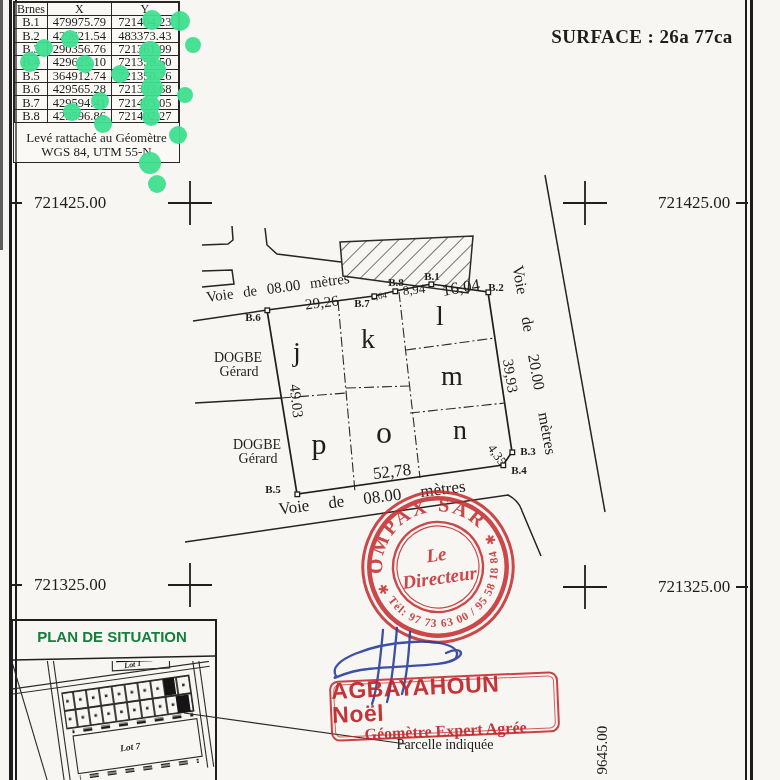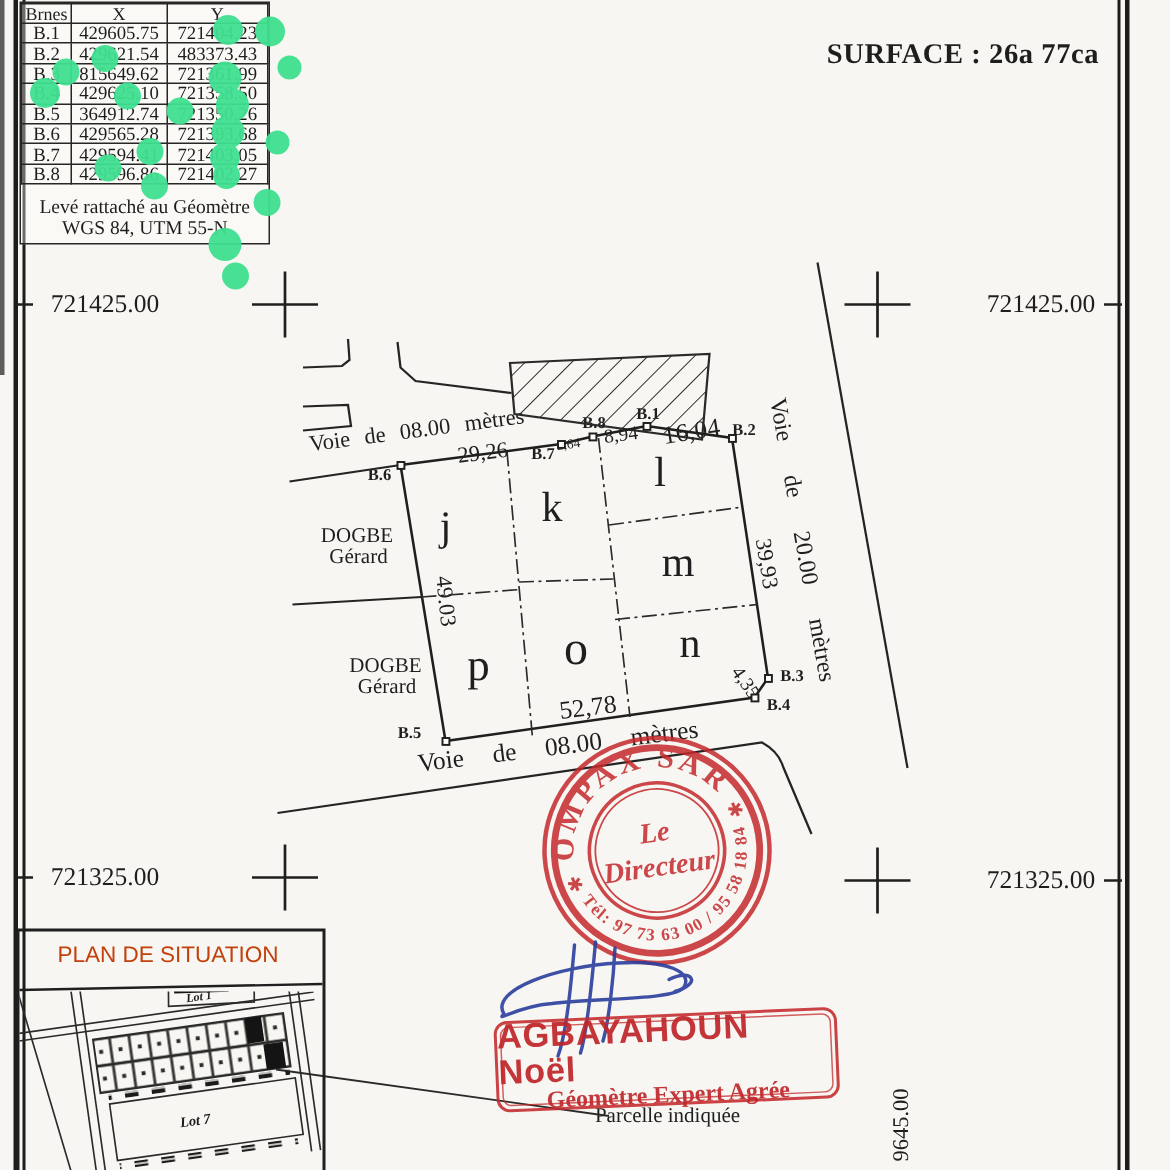--- a/index.html
+++ b/index.html
@@ -19,21 +19,21 @@
   
   .redbox{position:absolute;left:330px;top:676px;width:229px;height:61px;
           border:2.6px solid rgba(197,41,44,.88);border-radius:9px;transform:rotate(-2.5deg);
           display:flex;flex-direction:column;align-items:center;justify-content:center;}
   .redbox .inner{position:absolute;inset:2px;border:1.4px solid rgba(197,41,44,.75);border-radius:6px;}
   .redbox .l1{font-family:"Liberation Sans","DejaVu Sans",sans-serif;font-weight:bold;font-size:23px;
               line-height:24px;color:rgba(190,36,40,.92);letter-spacing:.5px;}
   .redbox .l2{font-family:"Liberation Serif",serif;font-weight:bold;font-size:16px;line-height:17px;
               color:rgba(190,36,40,.9);}
   .sit-title{position:absolute;width:196px;left:14px;text-align:center;
-             font-family:"Liberation Sans","DejaVu Sans",sans-serif;font-weight:normal;font-size:15px;color:#c2410c;}
+             font-family:"Liberation Sans","DejaVu Sans",sans-serif;font-weight:bold;font-size:15px;color:#15803d;}
   .edge{position:absolute;background:#1c1c1c;}
 </style>
 </head>
 <body>
 
 <div id="page">
 
   <div class="edge" style="left:9px;top:0;width:3px;height:780px;"></div>
   <div class="edge" style="left:15px;top:0;width:1.5px;height:780px;"></div>
   <div class="edge" style="left:745px;top:0;width:2px;height:780px;"></div>
@@ -43,31 +43,31 @@
   <div id="coordbox">
     <table id="coordtable">
       <tbody>
           <tr class="hdr">
         <td style="width:33px">Brnes</td>
         <td style="width:64px">X</td>
         <td style="width:68px">Y</td>
       </tr>
       <tr>
             <td>B.1</td>
-            <td>429605.75</td>
+            <td>479975.79</td>
             <td>721404.23</td>
           </tr>
       <tr>
             <td>B.2</td>
             <td>429621.54</td>
             <td>483373.43</td>
           </tr>
       <tr>
             <td>B.3</td>
-            <td>815649.62</td>
+            <td>290356.76</td>
             <td>721361.99</td>
           </tr>
       <tr>
             <td>B.4</td>
             <td>429625.10</td>
             <td>721358.50</td>
           </tr>
       <tr>
             <td>B.5</td>
             <td>364912.74</td>

